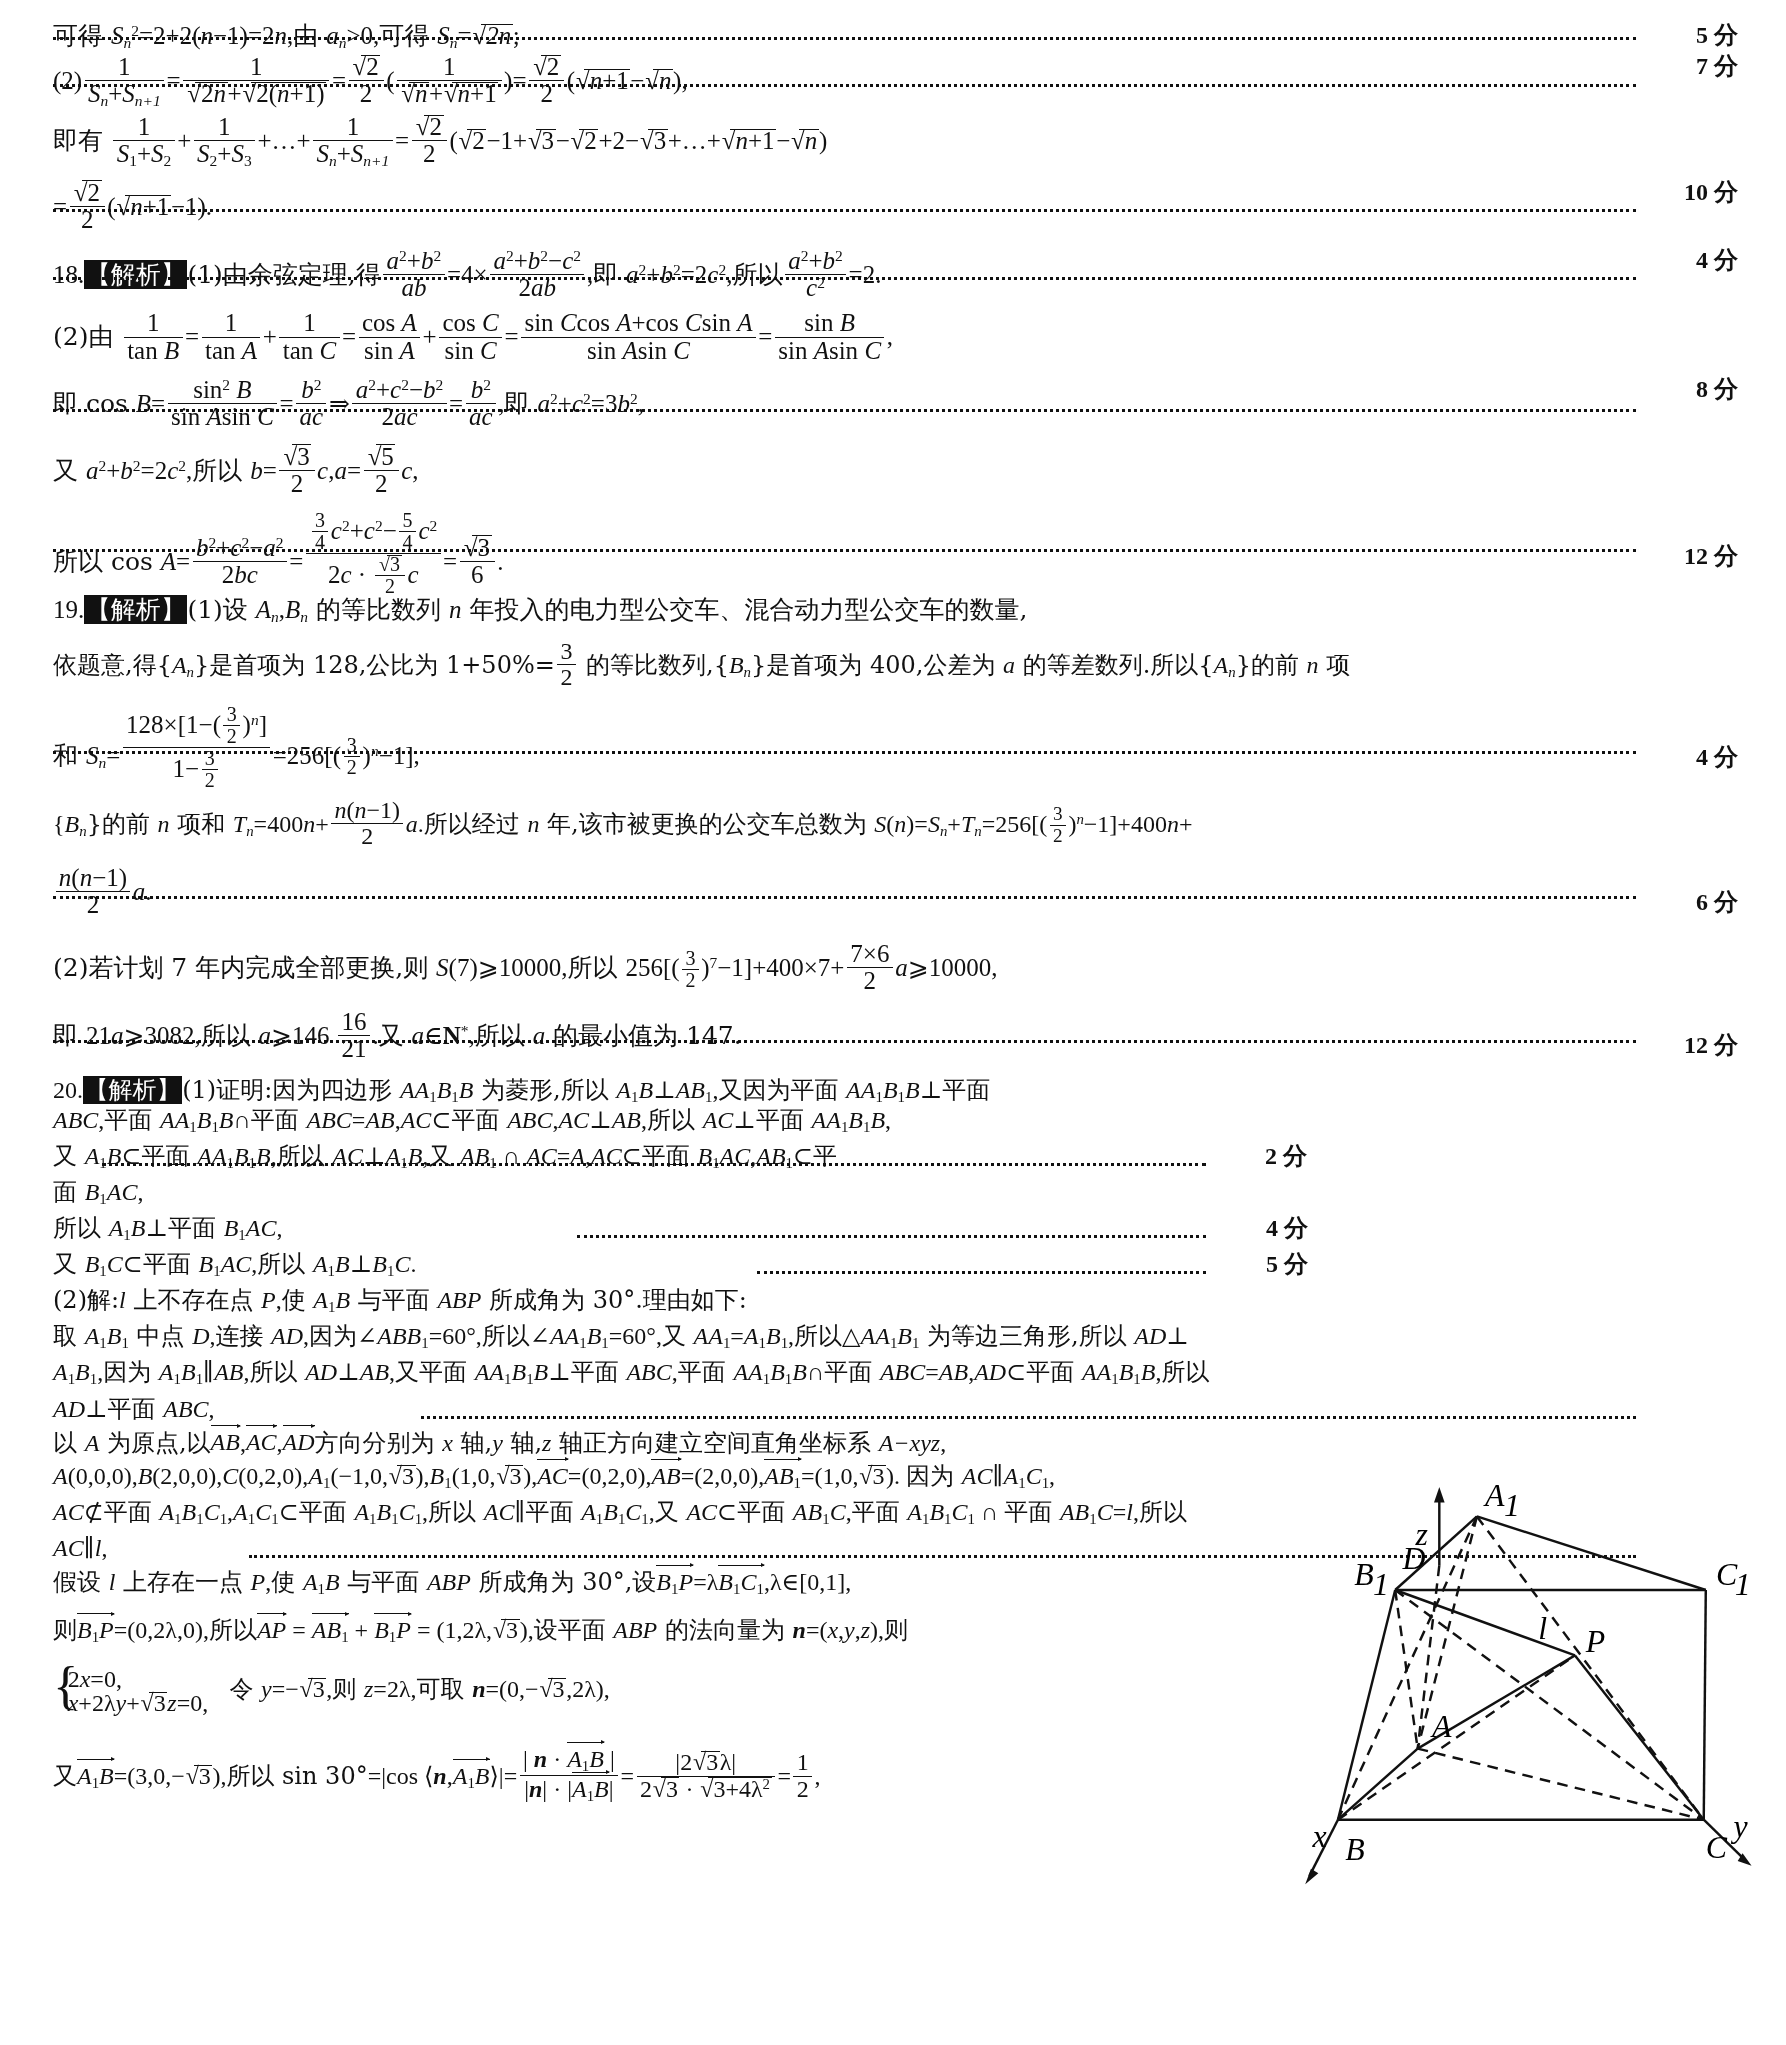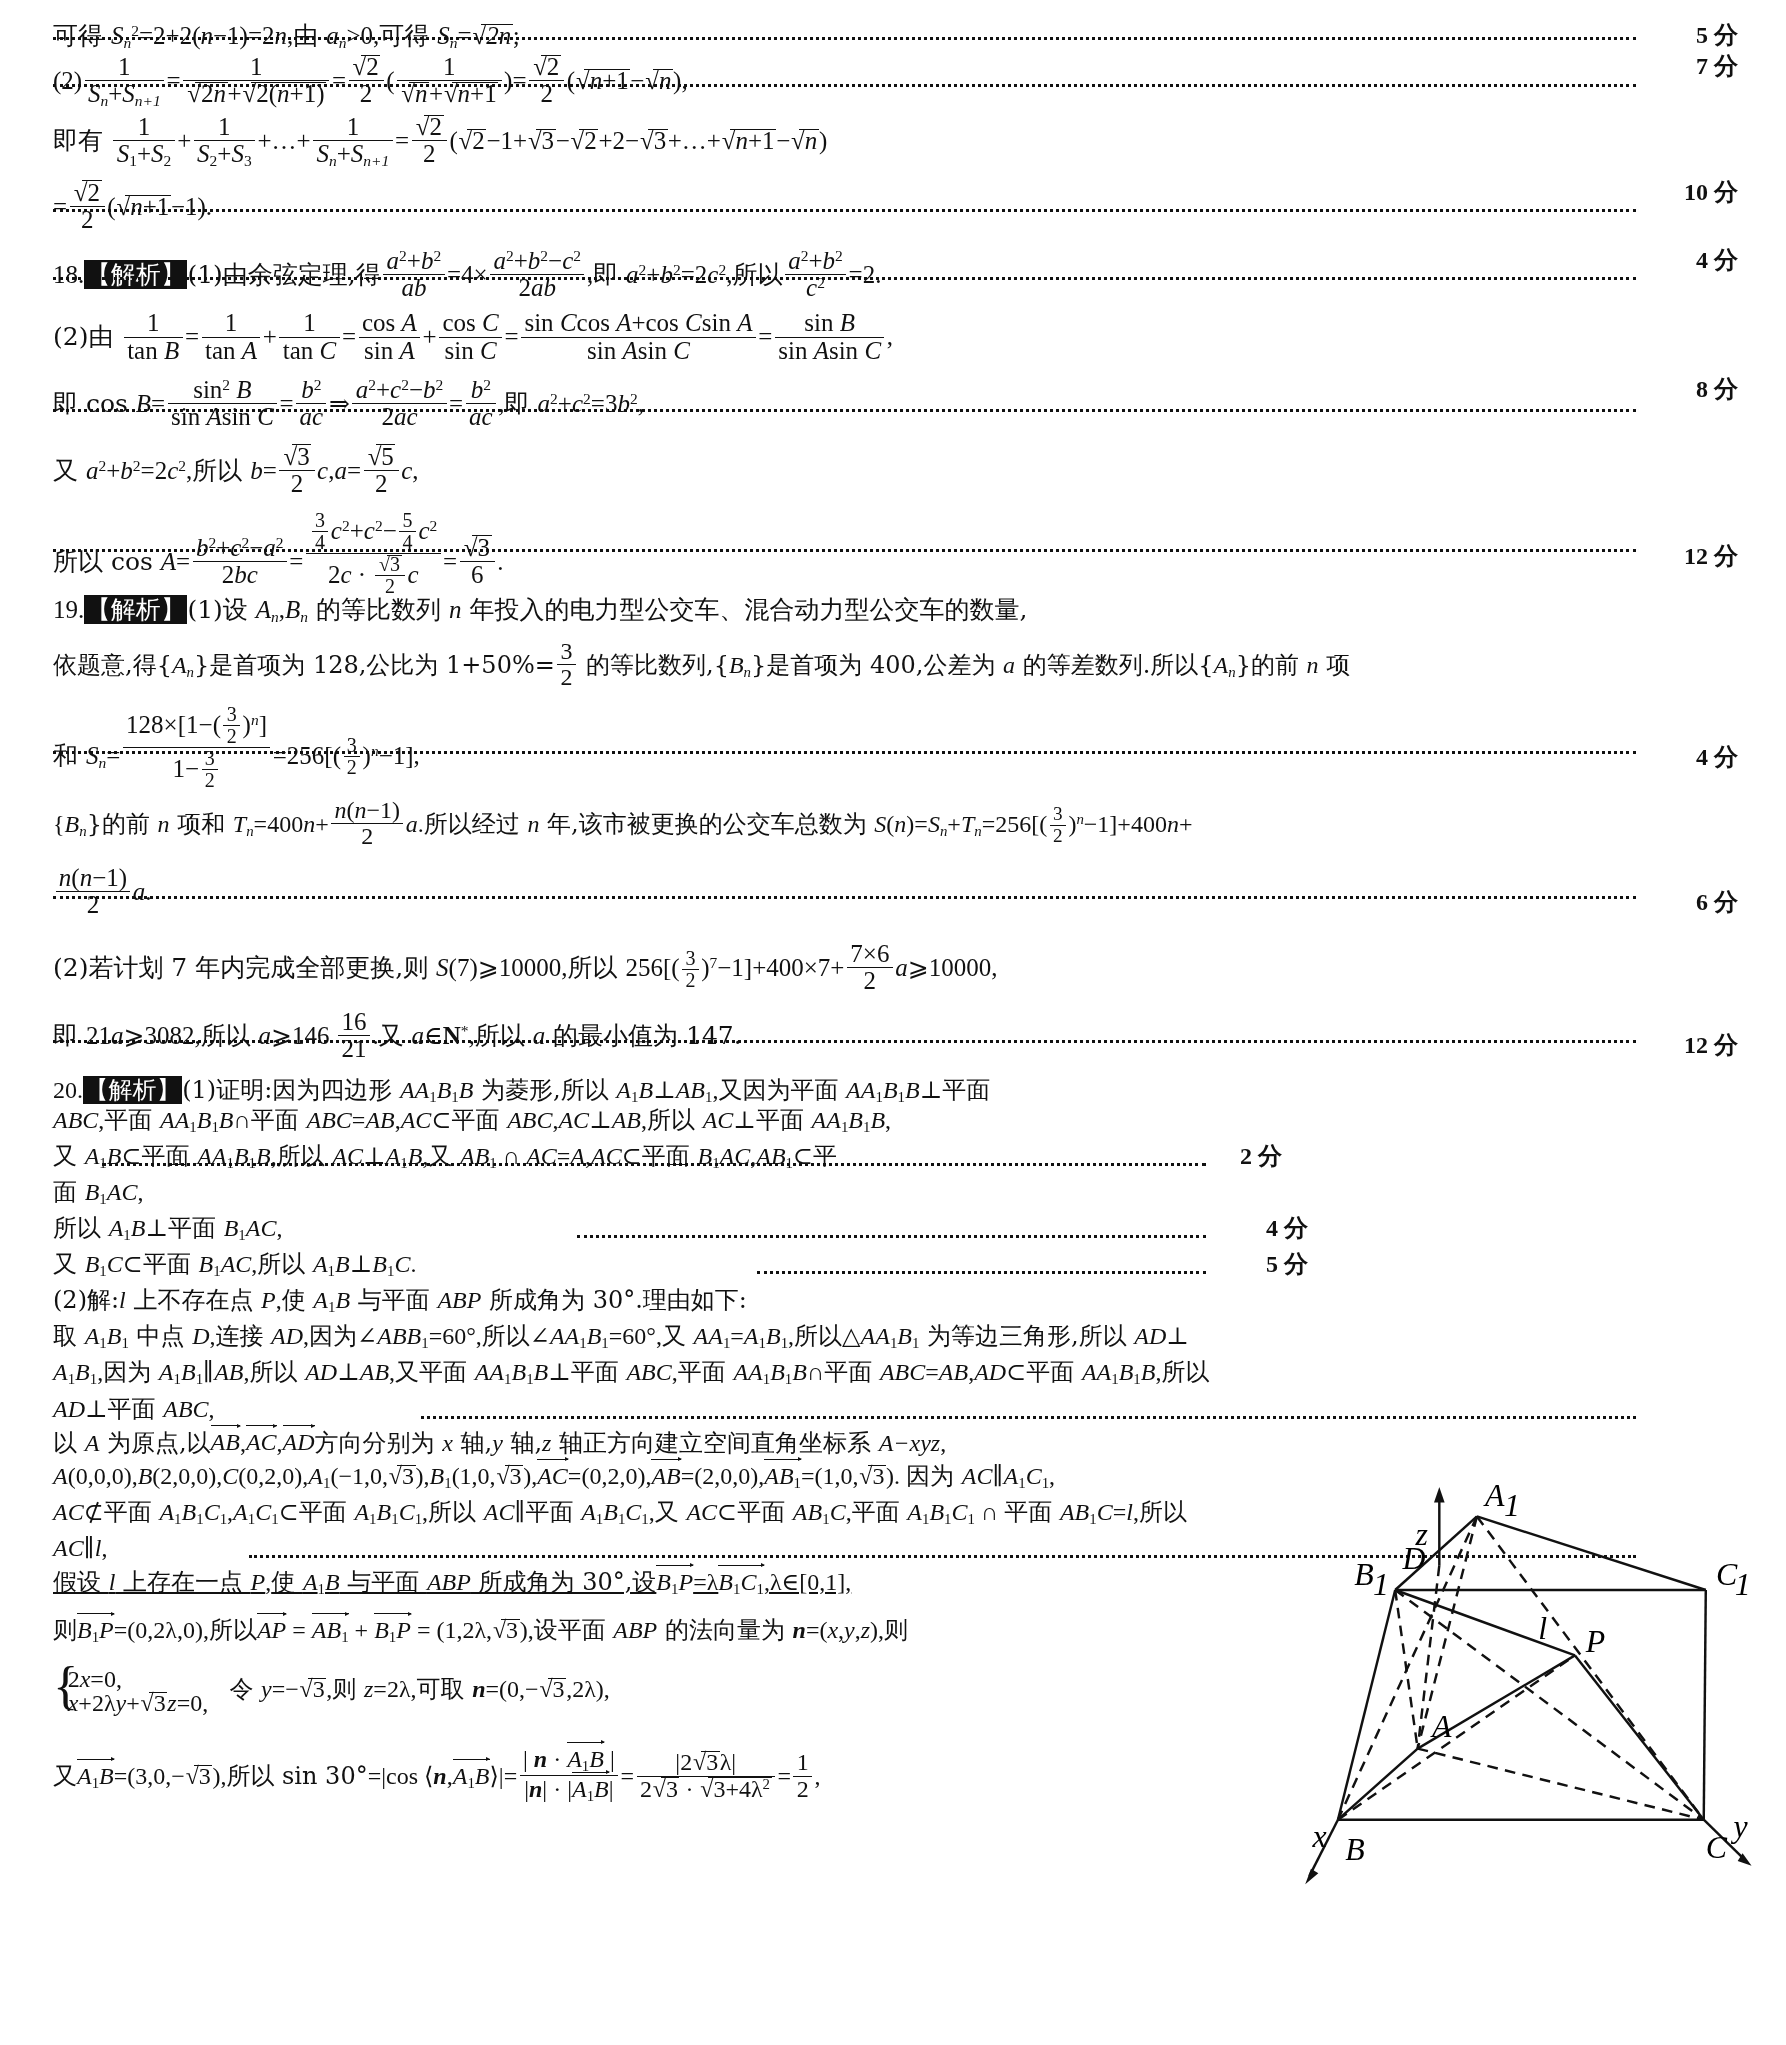--- a/index.html
+++ b/index.html
@@ -137,21 +137,21 @@
     <div class="ln" style="font-size:24px;white-space:normal;width:1227px;">
       <span>20.</span><span class="cn" style="background:#111;color:#fff;padding:0 1.6px;">【解析】</span><span class="cn">(1)证明:因为四边形 </span><span class="it">AA</span><sub>1</sub><span class="it">B</span><sub>1</sub><span class="it">B</span><span class="cn"> 为菱形,所以 </span><span class="it">A</span><sub>1</sub><span class="it">B</span>⊥<span class="it">AB</span><sub>1</sub>,<span class="cn">又因为平面 </span><span class="it">AA</span><sub>1</sub><span class="it">B</span><sub>1</sub><span class="it">B</span>⊥<span class="cn">平面</span>
     </div>
 
     <div class="ln" style="font-size:24px;margin-top:3px;width:1227px;white-space:normal;">
       <span class="it">ABC</span>,<span class="cn">平面 </span><span class="it">AA</span><sub>1</sub><span class="it">B</span><sub>1</sub><span class="it">B</span>∩<span class="cn">平面 </span><span class="it">ABC</span>=<span class="it">AB</span>,<span class="it">AC</span>⊂<span class="cn">平面 </span><span class="it">ABC</span>,<span class="it">AC</span>⊥<span class="it">AB</span>,<span class="cn">所以 </span><span class="it">AC</span>⊥<span class="cn">平面 </span><span class="it">AA</span><sub>1</sub><span class="it">B</span><sub>1</sub><span class="it">B</span>,
     </div>
 
     <div class="ln" style="margin-top:9px;">
       <span class="lead" style="left:49px;right:532px;top:19px;"></span>
-      <span class="score" style="right:456px;">2 分</span>
+      <span class="score" style="right:431px;">2 分</span>
     </div>
 
     <div class="ln" style="font-size:24px;margin-top:5.7px;">
       <span class="cn">又 </span><span class="it">A</span><sub>1</sub><span class="it">B</span>⊂<span class="cn">平面 </span><span class="it">AA</span><sub>1</sub><span class="it">B</span><sub>1</sub><span class="it">B</span>,<span class="cn">所以 </span><span class="it">AC</span>⊥<span class="it">A</span><sub>1</sub><span class="it">B</span>,<span class="cn">又 </span><span class="it">AB</span><sub>1</sub> ∩ <span class="it">AC</span>=<span class="it">A</span>,<span class="it">AC</span>⊂<span class="cn">平面 </span><span class="it">B</span><sub>1</sub><span class="it">AC</span>,<span class="it">AB</span><sub>1</sub>⊂<span class="cn">平</span>
     </div>
 
     <div class="ln" style="font-size:24px;margin-top:9px;">
       <span class="cn">面 </span><span class="it">B</span><sub>1</sub><span class="it">AC</span>,
     </div>
 
@@ -196,21 +196,21 @@
     <div class="ln" style="font-size:24px;margin-top:9px;">
       <span class="it">AC</span>⊄<span class="cn">平面 </span><span class="it">A</span><sub>1</sub><span class="it">B</span><sub>1</sub><span class="it">C</span><sub>1</sub>,<span class="it">A</span><sub>1</sub><span class="it">C</span><sub>1</sub>⊂<span class="cn">平面 </span><span class="it">A</span><sub>1</sub><span class="it">B</span><sub>1</sub><span class="it">C</span><sub>1</sub>,<span class="cn">所以 </span><span class="it">AC</span>∥<span class="cn">平面 </span><span class="it">A</span><sub>1</sub><span class="it">B</span><sub>1</sub><span class="it">C</span><sub>1</sub>,<span class="cn">又 </span><span class="it">AC</span>⊂<span class="cn">平面 </span><span class="it">AB</span><sub>1</sub><span class="it">C</span>,<span class="cn">平面 </span><span class="it">A</span><sub>1</sub><span class="it">B</span><sub>1</sub><span class="it">C</span><sub>1</sub> ∩ <span class="cn">平面 </span><span class="it">AB</span><sub>1</sub><span class="it">C</span>=<span class="it">l</span>,<span class="cn">所以</span>
     </div>
 
     <div class="ln" style="font-size:24px;margin-top:9px;">
       <span class="it">AC</span>∥<span class="it">l</span>,
       <span class="lead" style="left:196px;top:19px;"></span>
       <span class="score"></span>
     </div>
 
-    <div class="ln" style="font-size:24px;margin-top:9px;text-decoration:underline;">
+    <div class="ln" style="font-size:24px;margin-top:9px;">
       <span class="cn">假设 </span><span class="it">l</span><span class="cn"> 上存在一点 </span><span class="it">P</span>,<span class="cn">使 </span><span class="it">A</span><sub>1</sub><span class="it">B</span><span class="cn"> 与平面 </span><span class="it">ABP</span><span class="cn"> 所成角为 30°,设</span><span class="vec"><span class="ar"></span><span class="it">B</span><sub>1</sub><span class="it">P</span></span>=λ<span class="vec"><span class="ar"></span><span class="it">B</span><sub>1</sub><span class="it">C</span><sub>1</sub></span>,λ∈[0,1],
     </div>
 
     <div class="ln" style="font-size:24px;margin-top:20.5px;">
       <span class="cn">则</span><span class="vec"><span class="ar"></span><span class="it">B</span><sub>1</sub><span class="it">P</span></span>=(0,2λ,0),<span class="cn">所以</span><span class="vec"><span class="ar"></span><span class="it">AP</span></span> = <span class="vec"><span class="ar"></span><span class="it">AB</span><sub>1</sub></span> + <span class="vec"><span class="ar"></span><span class="it">B</span><sub>1</sub><span class="it">P</span></span> = (1,2λ,<span class="sq"><span class="bar"></span>√3</span>),<span class="cn">设平面 </span><span class="it">ABP</span><span class="cn"> 的法向量为 </span><strong class="it">n</strong>=(<span class="it">x</span>,<span class="it">y</span>,<span class="it">z</span>),<span class="cn">则</span>
     </div>
 
     <div class="ln" style="font-size:24px;margin-top:22px;height:57px;">
       <span style="display:inline-block;position:relative;padding-left:14.7px;vertical-align:middle;">
         <span style="position:absolute;left:0;top:-3.3px;font-size:53px;line-height:.8;">{</span>

